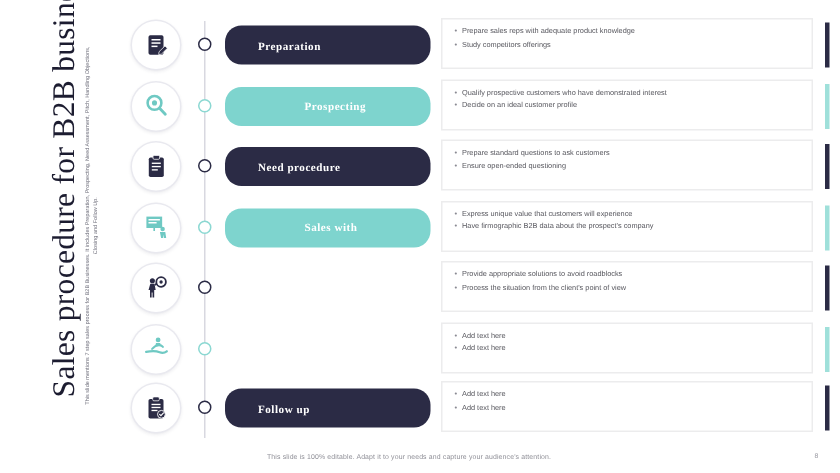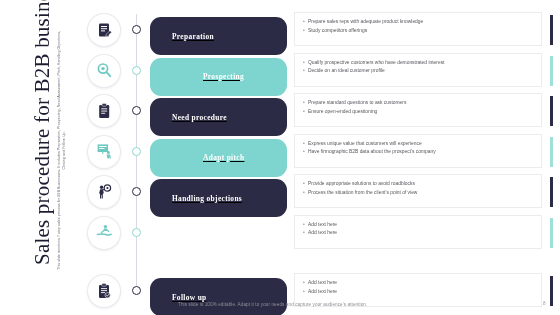--- a/index.html
+++ b/index.html
@@ -45,24 +45,24 @@
     display:flex;align-items:center;justify-content:center;
   }
   .icon-badge svg{display:block;}
   .node-dot{
     position:absolute;left:44px;top:11px;width:9px;height:9px;border-radius:50%;
     background:#ffffff;box-sizing:border-box;
   }
   .node-dot.dark{border:1.6px solid #2b2b45;}
   .node-dot.teal{border:1.6px solid #8bd8d2;}
   .step-bar{
-    position:absolute;left:62px;top:3px;width:137px;height:38px;
+    position:absolute;left:62px;top:3px;width:137px;height:26px;
     border-radius:11px;
     display:flex;align-items:center;
-    box-sizing:border-box;padding-left:22px;text-decoration:underline;
+    box-sizing:border-box;padding-left:22px;
   }
   .step-bar.dark{background:#2b2b45;}
   .step-bar.teal{background:#7ed4ce;}
   .step-label{
     font-family:"Liberation Serif", serif;
     font-size:7.4px;font-weight:bold;letter-spacing:.35px;
     color:#ffffff;white-space:nowrap;
   }
   .step-bar.teal .step-label{color:#ffffff;padding-left:31px;}
   .content-card{
@@ -187,21 +187,21 @@
           <rect x="2.6" y="2.4" width="10.5" height="7.6" fill="#6fc9c3"></rect>
           <rect x="4" y="4" width="7.6" height="1" fill="#fff"></rect>
           <rect x="4" y="6" width="5.4" height="1" fill="#fff"></rect>
           <line x1="7.8" y1="10" x2="7.8" y2="12" stroke="#6fc9c3" stroke-width="1.1"></line>
           <circle cx="13.4" cy="10.6" r="1.5" fill="#6fc9c3"></circle>
           <path d="M11.6 12.6 h3.6 l.6 4 h-1.4 l-.3-2.2 -.3 2.2 h-1.4 z" fill="#6fc9c3"></path>
         </svg>
       </div>
       <div class="node-dot teal"></div>
       <div class="step-bar teal">
-        <span class="step-label">Adapt pitch</span>
+        <span class="step-label">Sales with</span>
       </div>
       <div class="content-card">
         <div class="bullet">
           <span class="dot">•</span>
           <span class="txt">Express unique value that customers will experience</span>
         </div>
         <div class="bullet">
           <span class="dot">•</span>
           <span class="txt">Have firmographic B2B data about the prospect's company</span>
         </div>
@@ -212,23 +212,20 @@
       <div class="icon-badge">
         <svg width="19" height="19" viewBox="0 0 19 19">
           <circle cx="6.6" cy="4.2" r="1.7" fill="#2b2b45"></circle>
           <path d="M5.2 6.2 h2.8 l.8 4.2 -1 0 0 5 h-1.1 v-3.4 h-.6 v3.4 h-1.1 l0-5 -1 0 z" fill="#2b2b45"></path>
           <circle cx="12.4" cy="5" r="3.2" fill="none" stroke="#2b2b45" stroke-width="1.2"></circle>
           <circle cx="12.4" cy="5" r="1.1" fill="#2b2b45"></circle>
           <line x1="8.2" y1="7" x2="9.6" y2="6" stroke="#2b2b45" stroke-width="1.1"></line>
         </svg>
       </div>
       <div class="node-dot dark"></div>
-      <div class="step-bar dark">
-        <span class="step-label">Handling  objections</span>
-      </div>
       <div class="content-card">
         <div class="bullet">
           <span class="dot">•</span>
           <span class="txt">Provide appropriate solutions to avoid roadblocks</span>
         </div>
         <div class="bullet">
           <span class="dot">•</span>
           <span class="txt">Process the situation from the client's point of view</span>
         </div>
       </div>
@@ -249,21 +246,21 @@
           <span class="dot">•</span>
           <span class="txt">Add text here</span>
         </div>
         <div class="bullet">
           <span class="dot">•</span>
           <span class="txt">Add text here</span>
         </div>
       </div>
       <div class="edge-bar teal"></div>
     </div>
-    <div class="row" style="top: 275px;">
+    <div class="row" style="top: 256px;">
       <div class="icon-badge">
         <svg width="19" height="19" viewBox="0 0 19 19">
           <rect x="4" y="3" width="10" height="13" rx="1.2" fill="#2b2b45"></rect>
           <rect x="6.8" y="1.6" width="4.4" height="2.6" rx=".8" fill="#2b2b45" stroke="#fff" stroke-width=".5"></rect>
           <rect x="6" y="6.2" width="6" height=".9" fill="#fff"></rect>
           <rect x="6" y="8.2" width="6" height=".9" fill="#fff"></rect>
           <rect x="6" y="10.2" width="4" height=".9" fill="#fff"></rect>
           <circle cx="12.6" cy="13.2" r="2.6" fill="#2b2b45" stroke="#fff" stroke-width=".6"></circle>
           <path d="M11.4 13.2 l.9 .9 1.7-1.8" fill="none" stroke="#fff" stroke-width=".8" stroke-linecap="round"></path>
         </svg>

